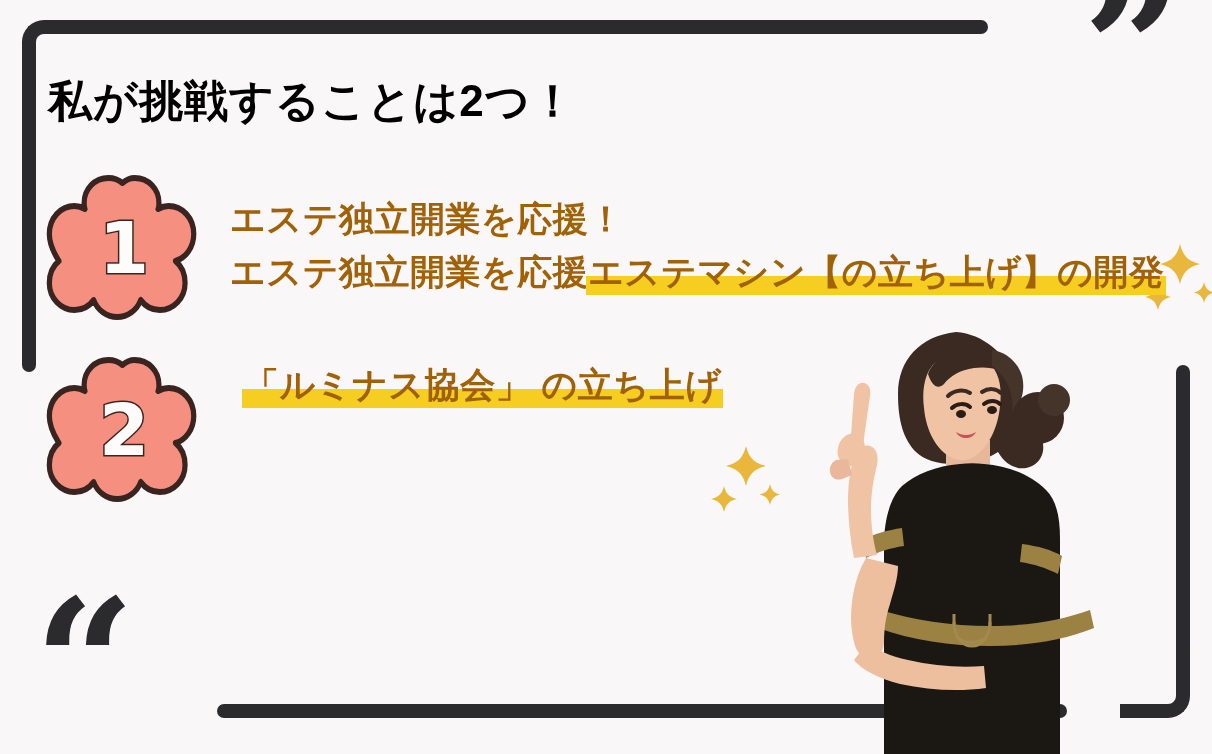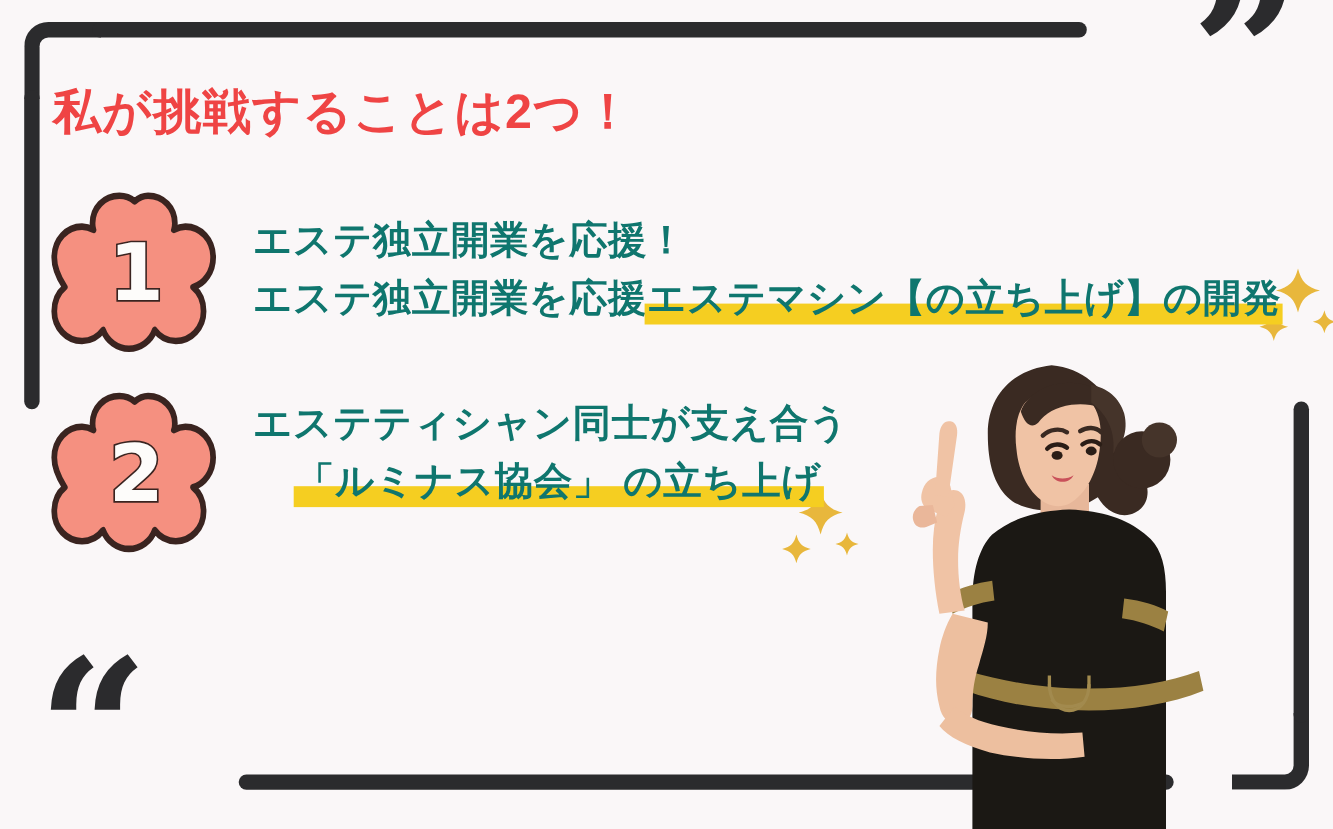--- a/index.html
+++ b/index.html
@@ -91,21 +91,21 @@
     font-size: 176px;
   }
 
   
   .title {
     position: absolute;
     left: 48px;
     top: 72px;
     font-size: 44px;
     font-weight: 700;
-    color: #ef4444;
+    color: #000000;
     letter-spacing: 1px;
     white-space: nowrap;
   }
 
   
   .row {
     position: absolute;
     display: flex;
     align-items: flex-start;
   }
@@ -140,21 +140,21 @@
   
   .lines {
     margin-left: 26px;
     padding-top: 22px;
   }
   .row-2 .lines { padding-top: 6px; }
   .line {
     position: relative;
     font-size: 35px;
     font-weight: 700;
-    color: #0f766e;
+    color: #a16207;
     line-height: 1.52;
     white-space: nowrap;
     letter-spacing: 0.5px;
   }
   .line .hl {
     position: relative;
     z-index: 1;
   }
   .line .hl::before {
     content: "";
@@ -223,23 +223,20 @@
   </div>
 
   <div class="row row-2">
     <div class="badge">
       <svg viewBox="0 0 160 155" xmlns="http://www.w3.org/2000/svg" aria-hidden="true">
         <path d="M80 8c16 0 28 11 28 25 0 2 0 4-1 6 4-2 8-3 12-3 16 0 29 12 29 28 0 13-9 24-21 27 7 5 11 13 11 22 0 15-13 27-29 27-9 0-17-4-22-10-4 10-15 17-27 17s-23-7-27-17c-5 6-13 10-22 10-16 0-29-12-29-27 0-9 4-17 11-22C-9 88-18 77-18 64c0-16 13-28 29-28 4 0 8 1 12 3-1-2-1-4-1-6C22 19 34 8 50 8c6 0 12 2 16 5 4-3 9-5 14-5z" transform="translate(21,0) scale(0.87,1)" fill="#f59080" stroke="#3a2420" stroke-width="6" stroke-linejoin="round"></path>
       </svg>
       <div class="badge-num">2</div>
     </div>
     <div class="lines">
-      <div class="line">
-        <span>エステティシャン同士が支え合う</span>
-      </div>
       <div class="line line-indent">
         <span class="hl">「ルミナス協会」 の立ち上げ</span>
       </div>
     </div>
   </div>
 
   <div class="sparkles sparkles-1">
     <svg viewBox="0 0 86 76" xmlns="http://www.w3.org/2000/svg" aria-hidden="true">
       <path d="M40 4c3 12 8 17 20 20-12 3-17 8-20 20-3-12-8-17-20-20 12-3 17-8 20-20z" fill="#e8b73c"></path>
       <path d="M18 44c2 8 5 11 13 13-8 2-11 5-13 13-2-8-5-11-13-13 8-2 11-5 13-13z" fill="#e8b73c"></path>

